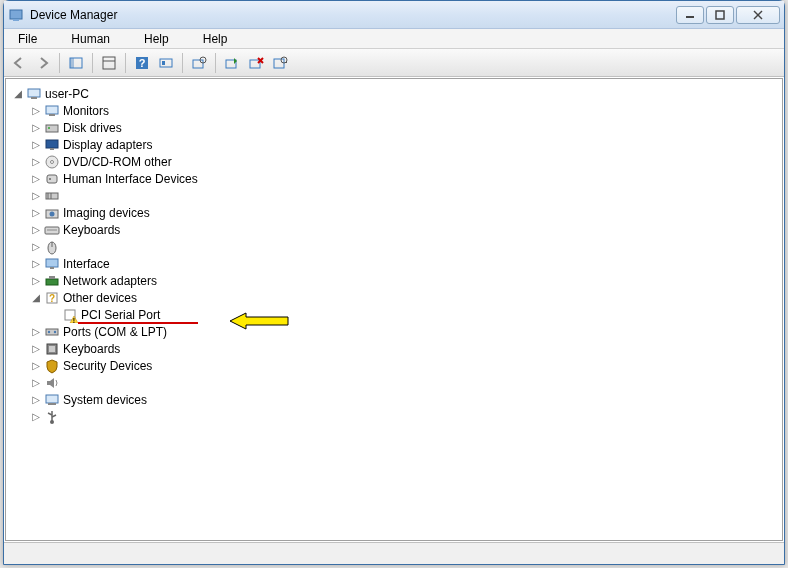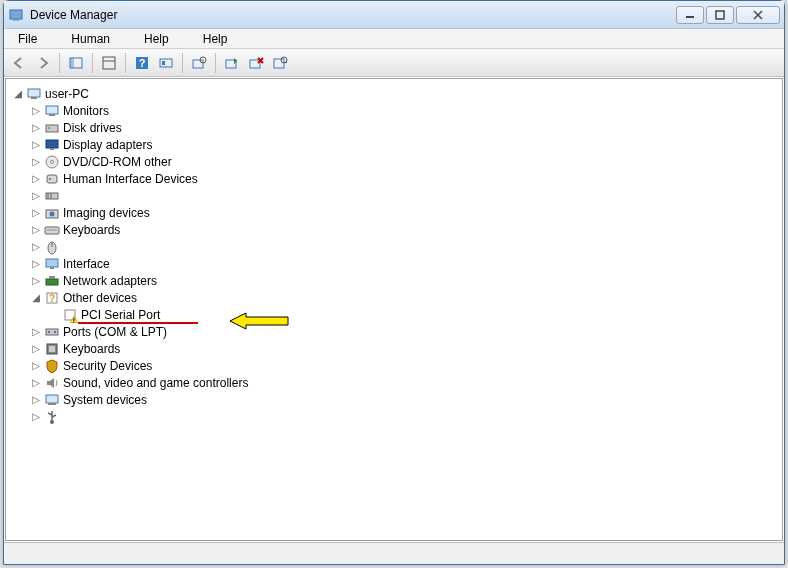--- a/index.html
+++ b/index.html
@@ -432,21 +432,20 @@
             <span class="node-label">Security Devices</span>
           </div>
           <div class="node-row indent1">
             <span class="expander">▷</span>
             <span class="dev-icon">
               <svg width="16" height="16">
                 <path d="M3 6 L6 6 L10 3 L10 13 L6 10 L3 10 Z" fill="#888"></path>
                 <path d="M12 5 Q14 8 12 11" fill="none" stroke="#888"></path>
               </svg>
             </span>
-            <span class="node-label">Sound, video and game controllers</span>
           </div>
           <div class="node-row indent1">
             <span class="expander">▷</span>
             <span class="dev-icon">
               <svg width="16" height="16">
                 <rect x="2" y="3" width="12" height="8" fill="#d8e8f8" stroke="#4a7ab0"></rect>
                 <rect x="4" y="11" width="8" height="2" fill="#888"></rect>
               </svg>
             </span>
             <span class="node-label">System devices</span>

